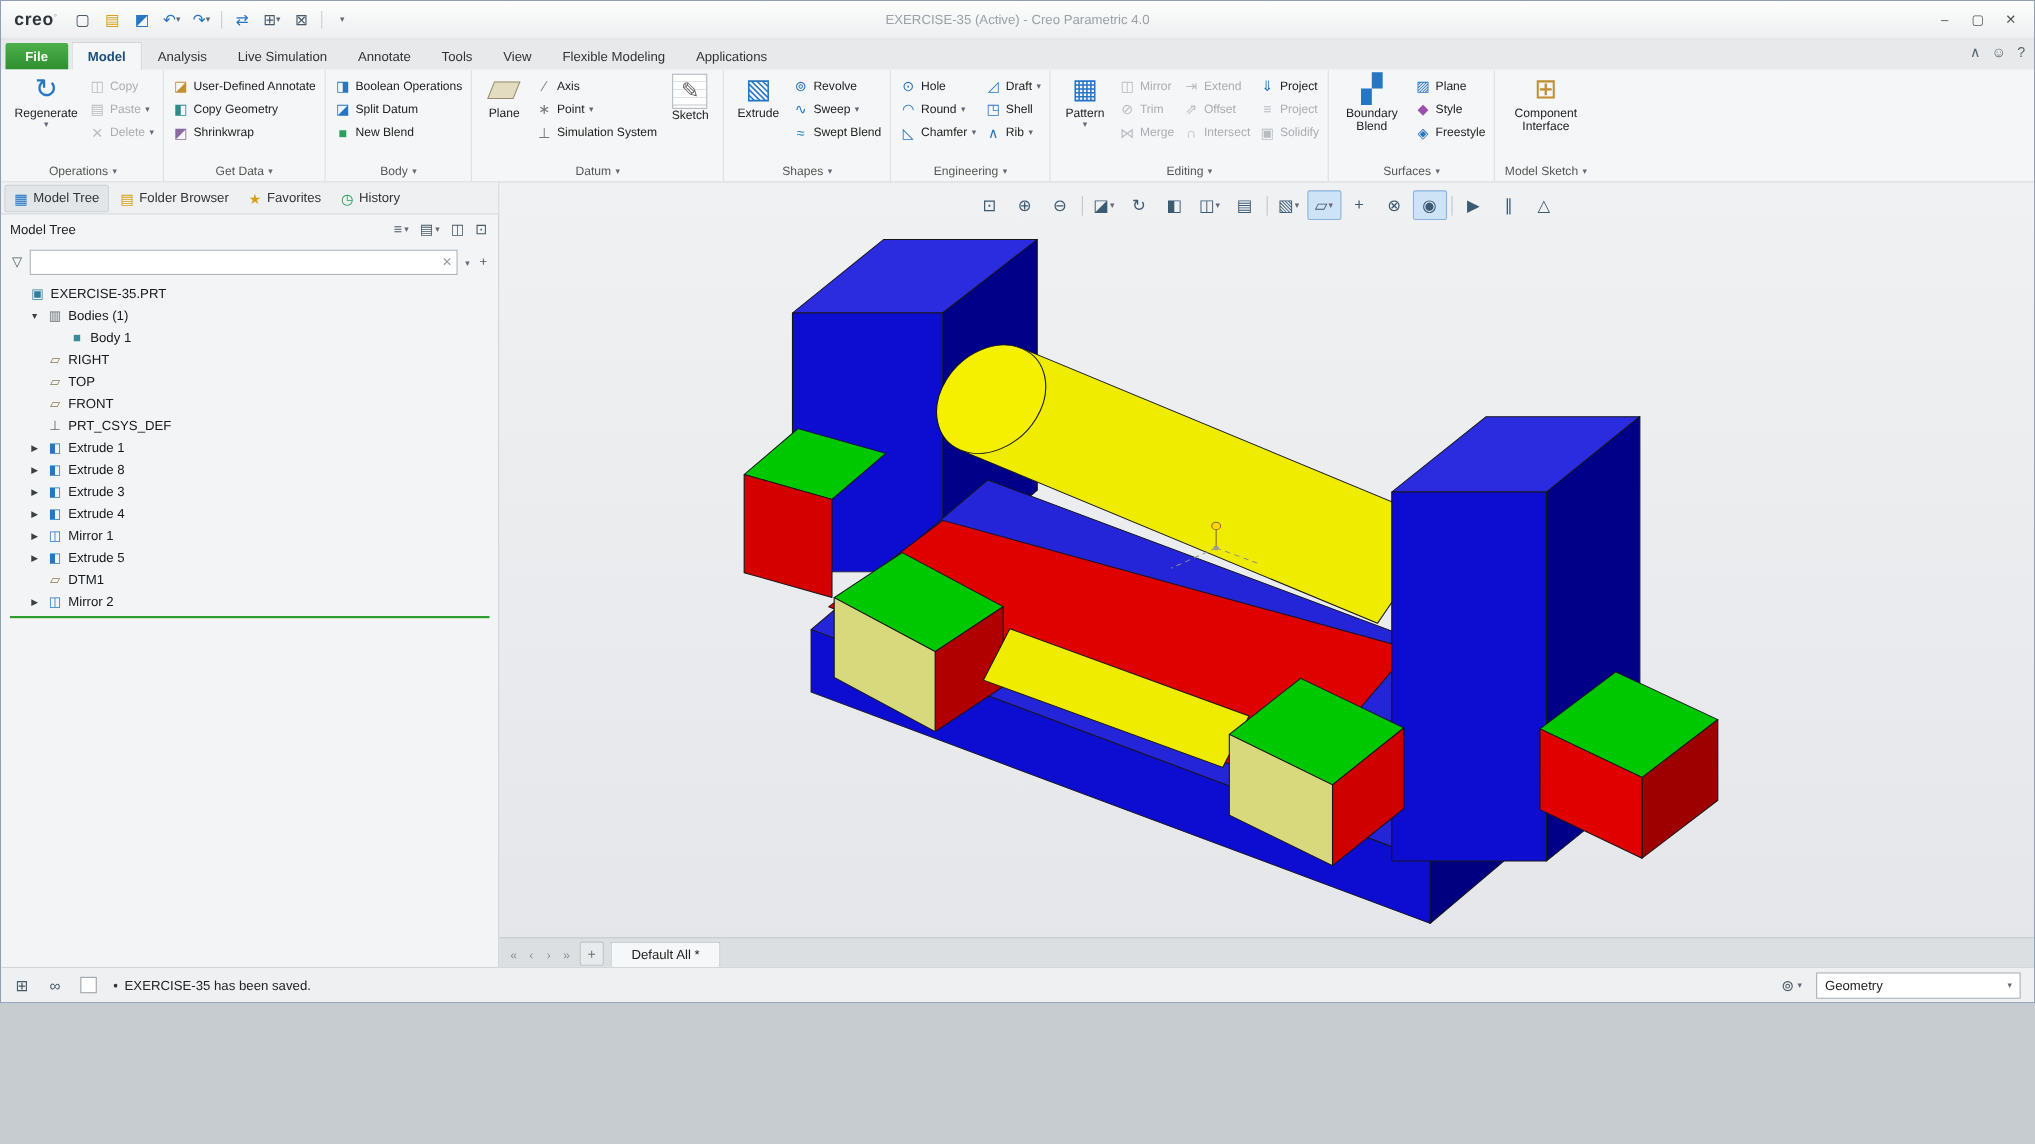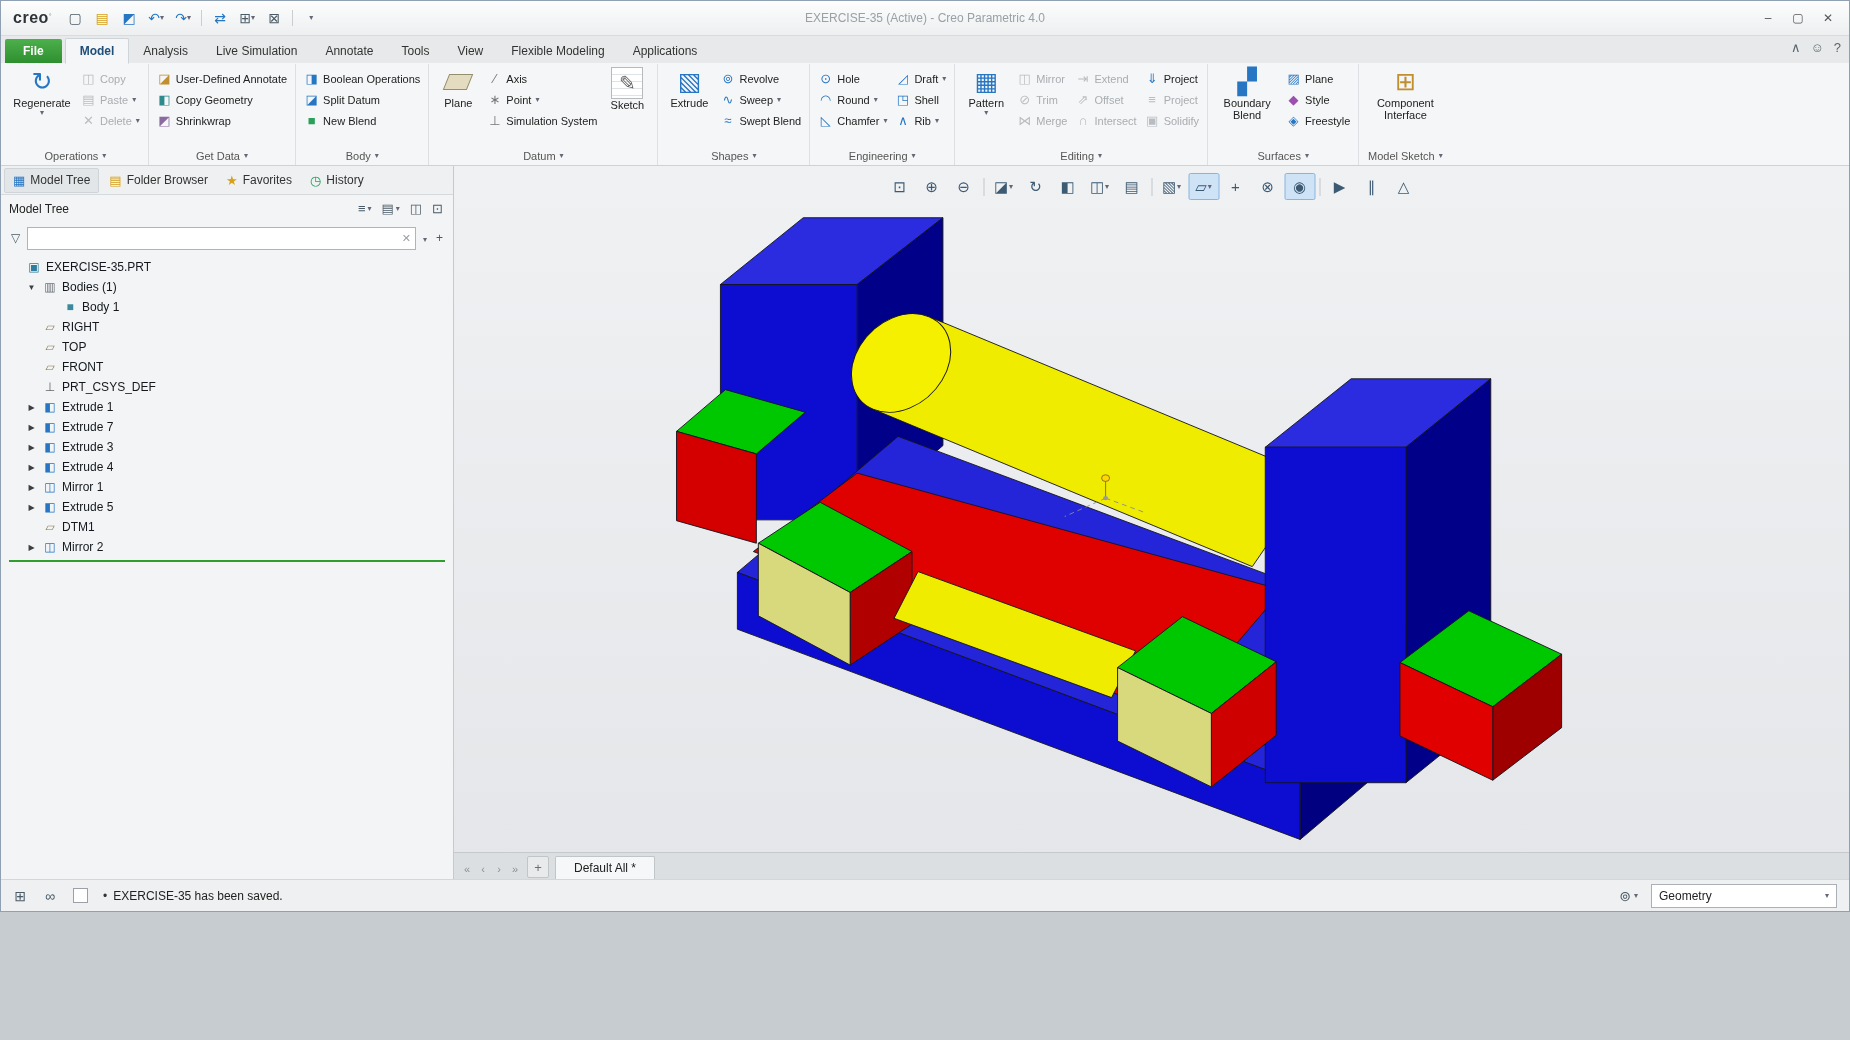--- a/index.html
+++ b/index.html
@@ -512,21 +512,21 @@
             <span>PRT_CSYS_DEF</span>
           </div>
         <div class="trow" style="padding-left:24px">
             <span class="texp">▶</span>
             <span class="ticon" style="color:#2676c4">◧</span>
             <span>Extrude 1</span>
           </div>
         <div class="trow" style="padding-left:24px">
             <span class="texp">▶</span>
             <span class="ticon" style="color:#2676c4">◧</span>
-            <span>Extrude 7</span>
+            <span>Extrude 8</span>
           </div>
         <div class="trow" style="padding-left:24px">
             <span class="texp">▶</span>
             <span class="ticon" style="color:#2676c4">◧</span>
             <span>Extrude 3</span>
           </div>
         <div class="trow" style="padding-left:24px">
             <span class="texp">▶</span>
             <span class="ticon" style="color:#2676c4">◧</span>
             <span>Extrude 4</span>

